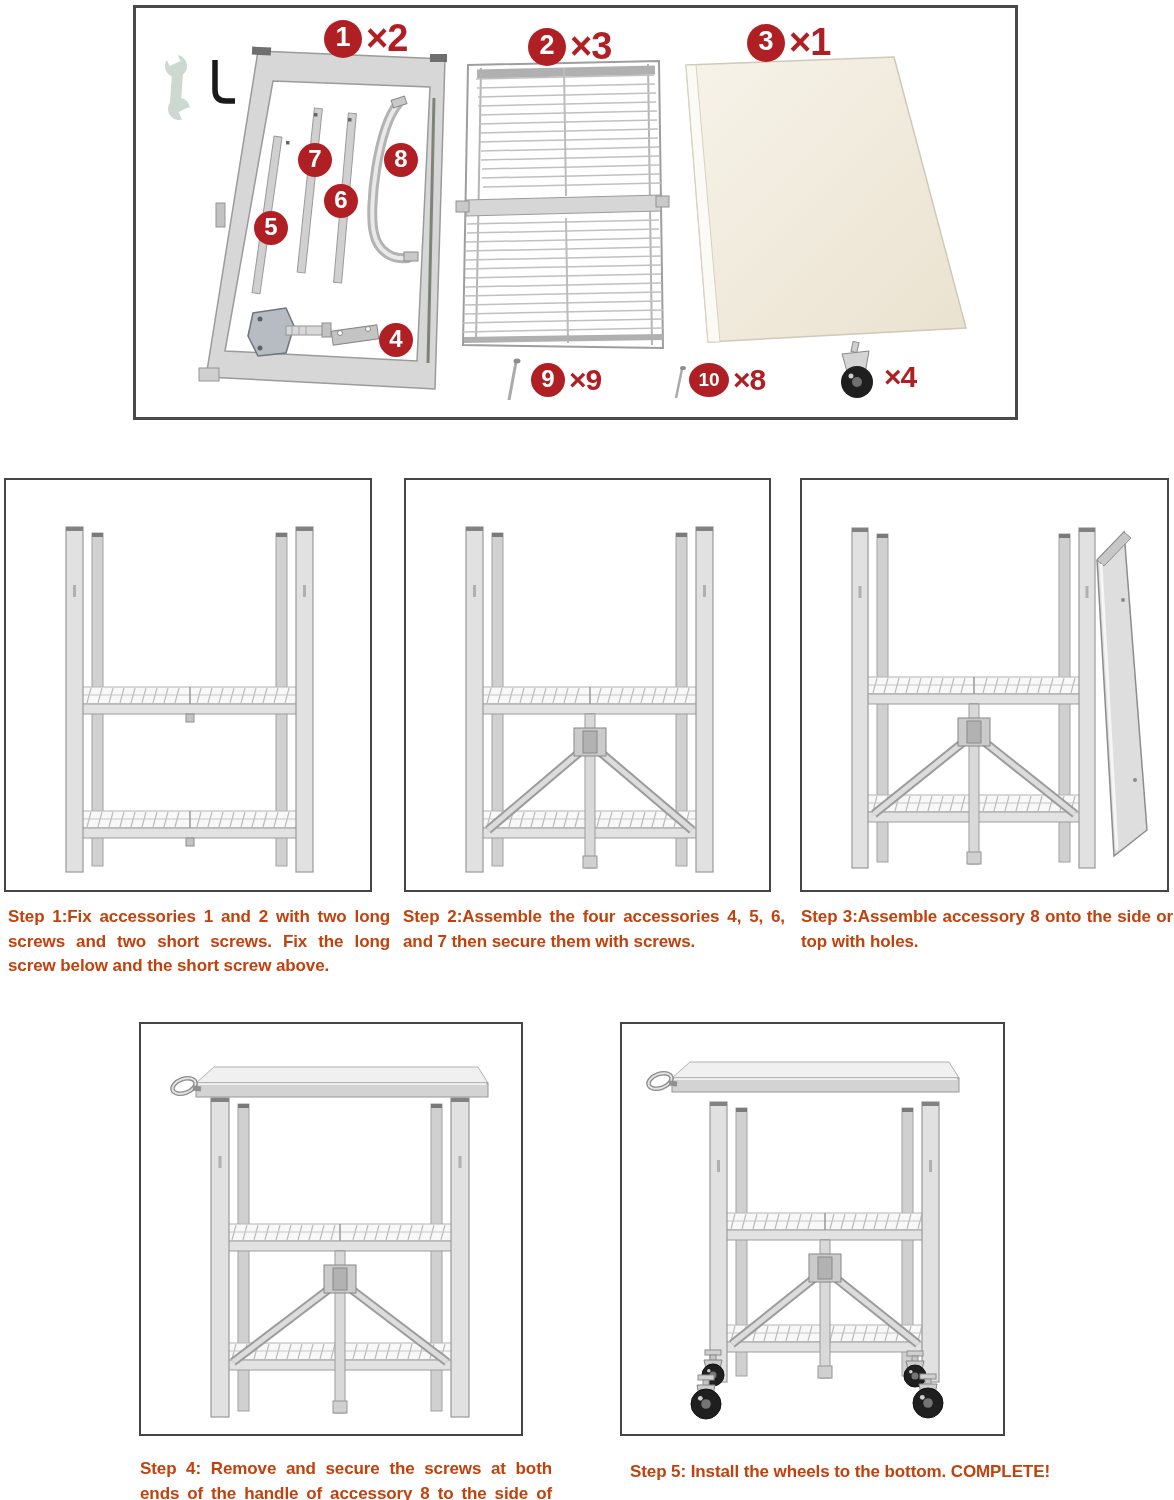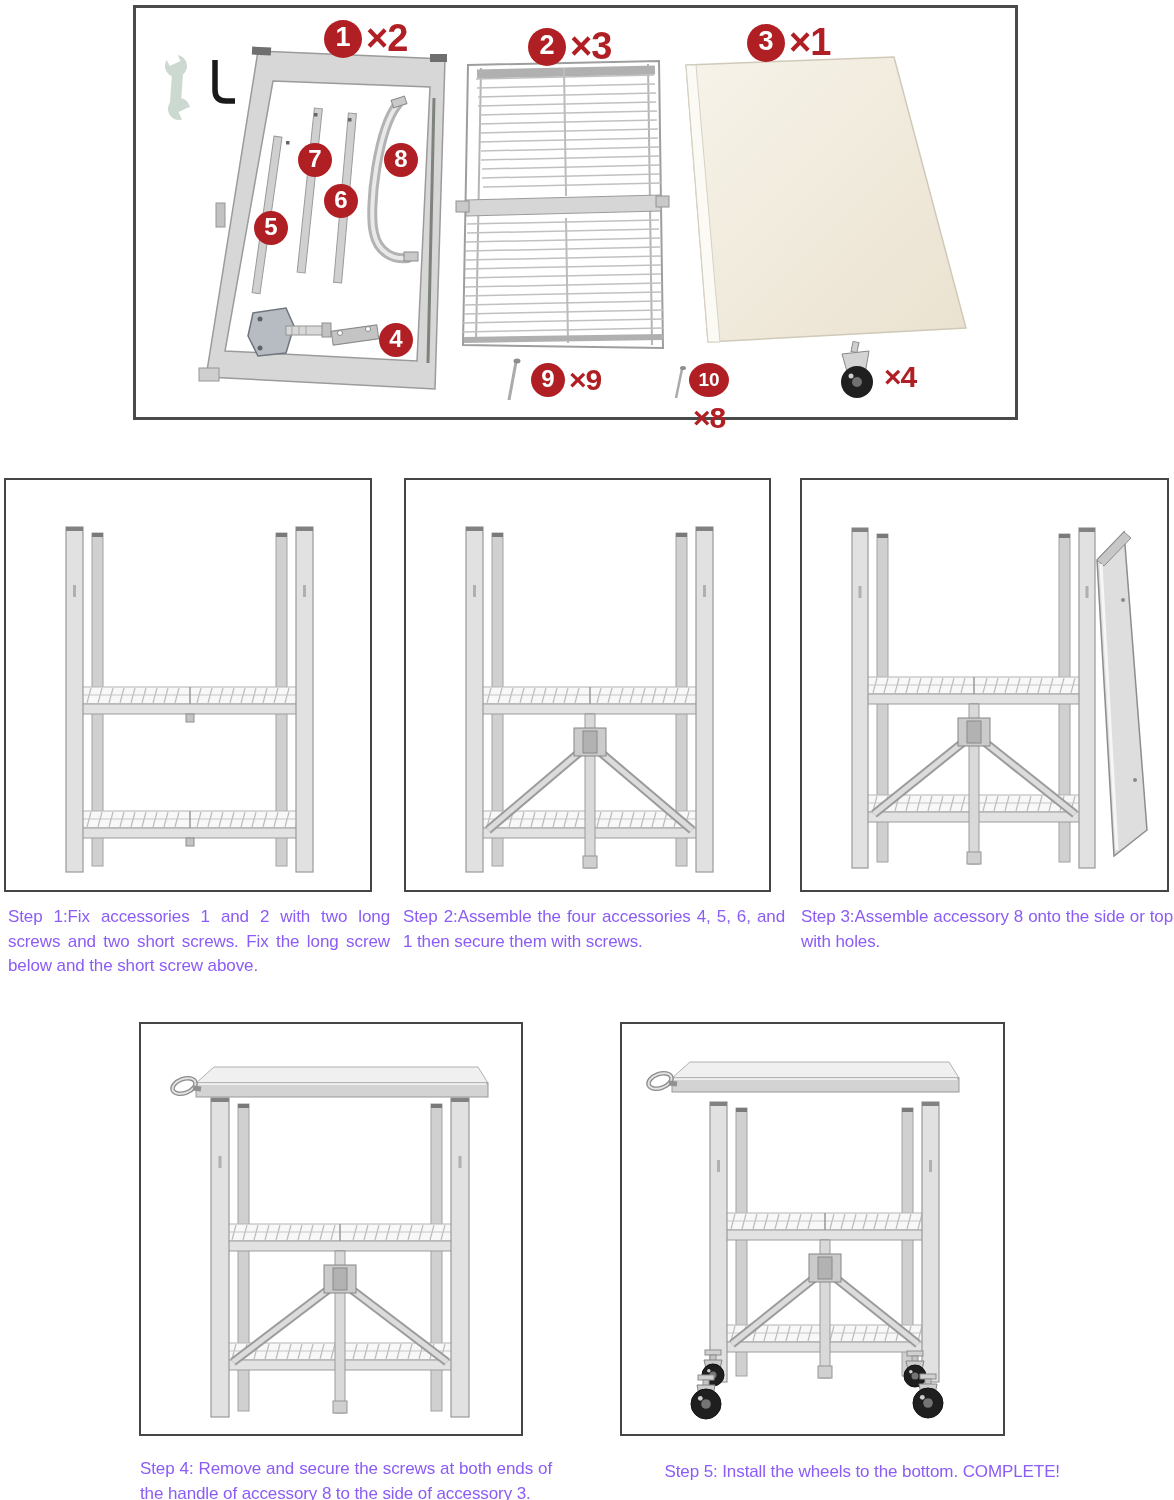--- a/index.html
+++ b/index.html
@@ -16,33 +16,33 @@
     background:#b01f24;color:#fff;border-radius:50%;font-weight:bold;
     line-height:1;padding-bottom:2px;box-sizing:border-box;
   }
   .big .pcircle{width:38px;height:38px;font-size:27px;}
   .small .pcircle{width:34px;height:34px;font-size:24px;}
   .wide .pcircle{width:40px;height:34px;font-size:19px;}
   .pqty{color:#b01f24;font-weight:bold;letter-spacing:-1px;}
   .big .pqty{font-size:38px;}
   .small .pqty{font-size:30px;}
   .step-text{
-    position:absolute;color:#8b5cf6;font-size:17px;line-height:24.5px;
-    text-align:justify;letter-spacing:-0.1px;
+    position:absolute;color:#c2410c;font-size:17px;line-height:24.5px;
+    text-align:justify;letter-spacing:-0.1px;font-weight:bold;
   }
   #step-box-1{left:4px;top:478px;width:368px;height:414px;}
   #step-box-2{left:404px;top:478px;width:367px;height:414px;}
   #step-box-3{left:800px;top:478px;width:369px;height:414px;}
   #step-box-4{left:139px;top:1022px;width:384px;height:414px;}
   #step-box-5{left:620px;top:1022px;width:385px;height:414px;}
   #step-text-1{left:8px;top:905px;width:382px;}
   #step-text-2{left:403px;top:905px;width:382px;}
   #step-text-3{left:801px;top:905px;width:372px;}
   #step-text-4{left:140px;top:1457px;width:412px;}
-  #step-text-5{left:620px;top:1460px;width:440px;text-align:right;}
+  #step-text-5{left:620px;top:1460px;width:440px;text-align:center;}
   .rack{display:block;}
 </style>
 </head>
 <body>
 
 <div class="box" id="parts-box">
   <svg width="879" height="409" viewBox="0 0 879 409">
 
     <g>
       <circle cx="40" cy="58" r="11" fill="#ccd9d0"></circle>
@@ -189,21 +189,21 @@
   <div class="plabel small" style="left:162px;top:135px;">
     <span class="pcircle">7</span>
   </div>
   <div class="plabel small" style="left:248px;top:135px;">
     <span class="pcircle">8</span>
   </div>
   <div class="plabel small" style="left:395px;top:355px;">
     <span class="pcircle">9</span>
     <span class="pqty">×9</span>
   </div>
-  <div class="plabel small wide" style="left:553px;top:355px;flex-direction:column;">
+  <div class="plabel small wide" style="left:553px;top:355px;">
     <span class="pcircle">10</span>
     <span class="pqty">×8</span>
   </div>
   <div class="plabel small" style="left:748px;top:352px;">
     <span class="pqty">×4</span>
   </div>
 </div>
 
 <div class="box" id="step-box-1">
   <svg class="rack" width="364" height="410" viewBox="0 0 364 410">
@@ -591,16 +591,16 @@
       <rect x="298" y="350" width="16" height="5" fill="#d0d0d0" stroke="#8d8d8d" stroke-width="1"></rect>
       <rect x="303" y="355" width="6" height="6" fill="#c4c4c4" stroke="#8d8d8d" stroke-width="1"></rect>
       <polygon points="297,360 315,360 311,381 301,381" fill="#cdcdcd" stroke="#858585" stroke-width="1"></polygon>
       <circle cx="306" cy="379" r="15" fill="#1f1f1f" stroke="#111111"></circle>
       <circle cx="306" cy="379" r="4.8" fill="#747474"></circle>
       <circle cx="300.3" cy="373.3" r="2.4" fill="#cfcfcf"></circle>
     </svg>
 </div>
 
 <div class="step-text" id="step-text-1">Step 1:Fix accessories 1 and 2 with two long screws and two short screws. Fix the long screw below and the short screw above.</div>
-<div class="step-text" id="step-text-2">Step 2:Assemble the four accessories 4, 5, 6, and 1 then secure them with screws.</div>
+<div class="step-text" id="step-text-2">Step 2:Assemble the four accessories 4, 5, 6, and 7 then secure them with screws.</div>
 <div class="step-text" id="step-text-3">Step 3:Assemble accessory 8 onto the side or top with holes.</div>
 <div class="step-text" id="step-text-4">Step 4: Remove and secure the screws at both ends of the handle of accessory 8 to the side of accessory 3.</div>
 <div class="step-text" id="step-text-5">Step 5: Install the wheels to the bottom. COMPLETE!</div>
 
 </body></html>

